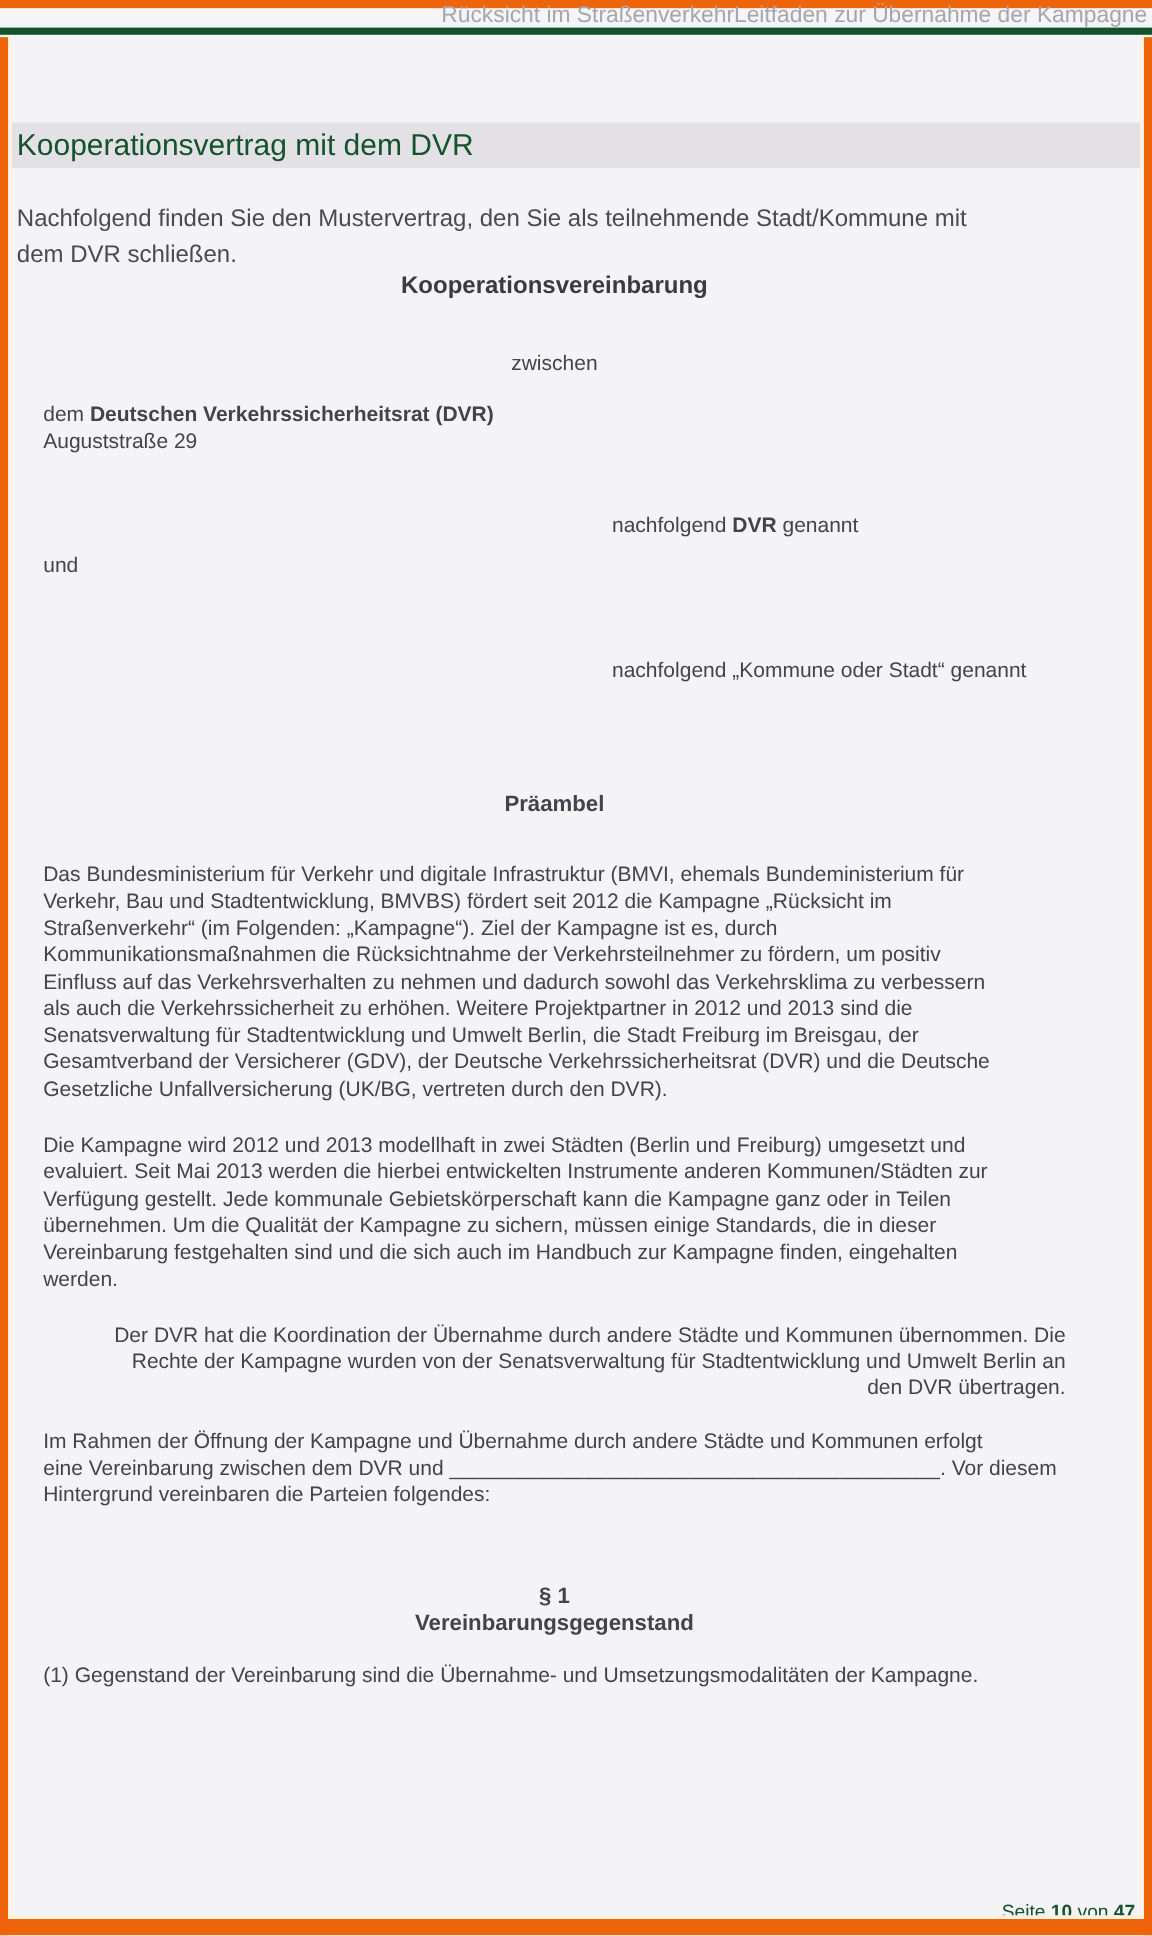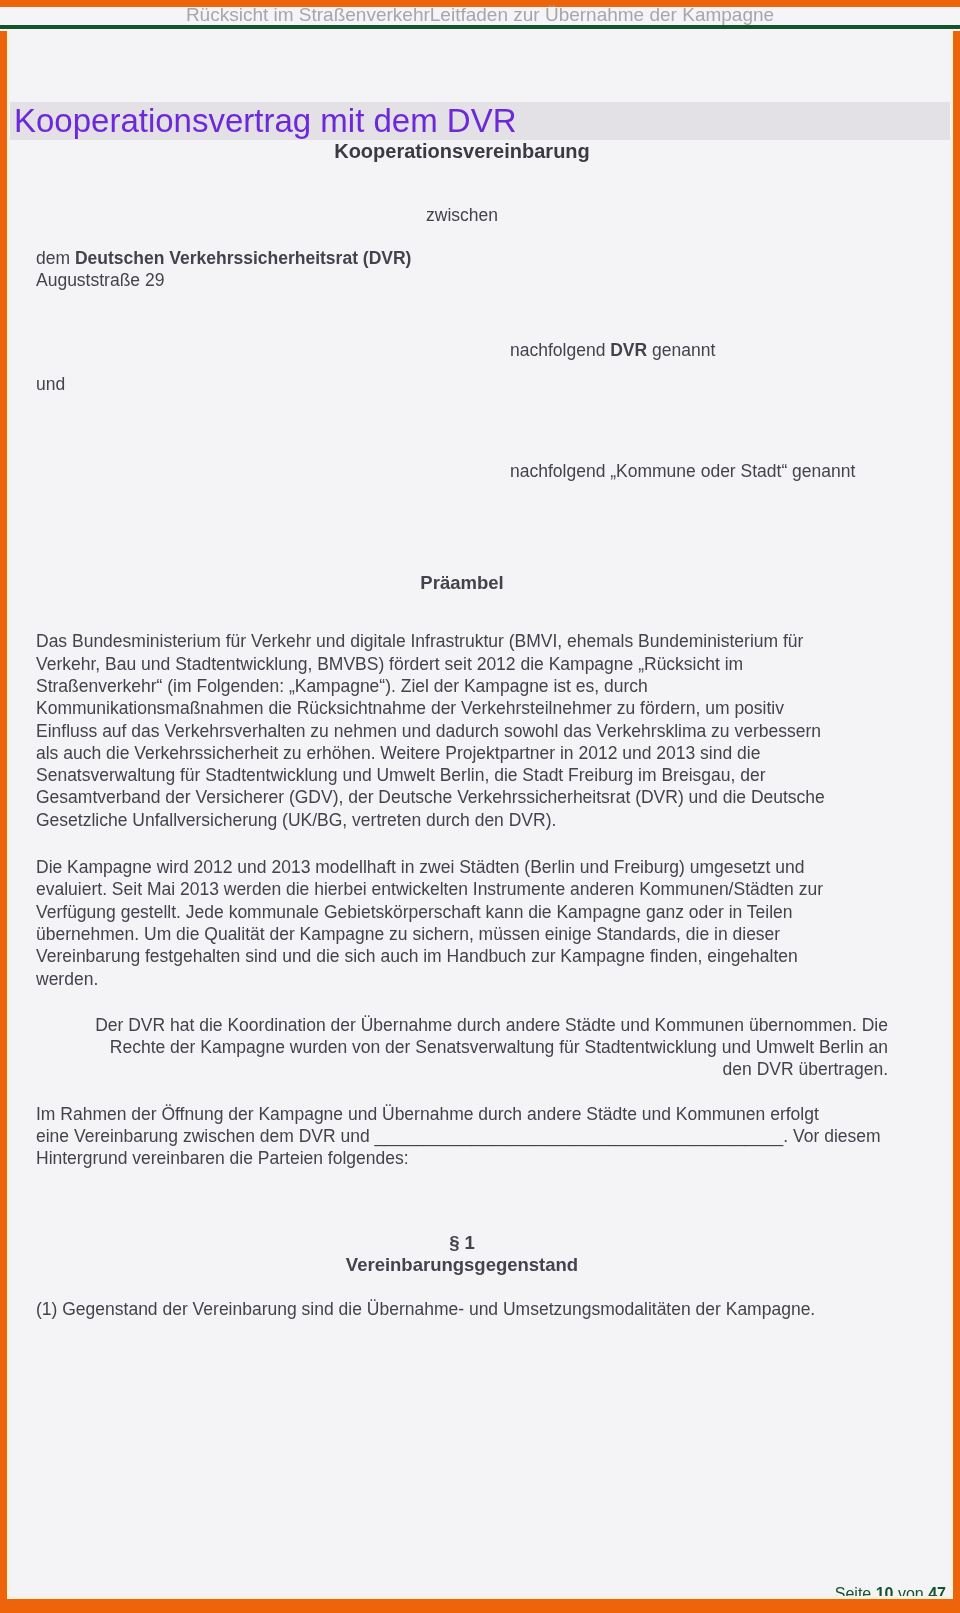--- a/index.html
+++ b/index.html
@@ -13,24 +13,24 @@
     font-family: "Liberation Sans", sans-serif;
   }
   .top-band {
     height: 7px;
     background: #ED640A;
   }
   .header-row {
     height: 22px;
     background: #F5F4F7;
     display: flex;
-    justify-content: center;
+    justify-content: flex-end;
     align-items: flex-end;
     padding: 0 4px;
-    border-bottom: 4px solid #14532d;
+    border-bottom: 6px solid #14532d;
     font-size: 19px;
     line-height: 21px;
     color: #A7A6AA;
   }
   .main {
     position: absolute;
     top: 31px;
     left: 0; right: 0; bottom: 0;
     border-left: 7px solid #ED640A;
     border-right: 7px solid #ED640A;
@@ -45,22 +45,22 @@
     overflow: hidden;
     background: #F4F3F6;
   }
   .section-bar {
     margin-top: 71px;
     height: 38px;
     background: #E3E1E5;
     display: flex;
     align-items: center;
     padding-left: 4px;
-    font-size: 33px;
-    color: #6d28d9;
+    font-size: 25px;
+    color: #14532d;
   }
   .intro {
     margin: 27px 0 0 4px;
     font-size: 20px;
     line-height: 30px;
     color: #4A4A52;
     white-space: pre-line;
   }
   .doc {
     margin-left: 26px;
@@ -124,20 +124,22 @@
     <span>Leitfaden zur Übernahme der Kampagne</span>
   </div>
 
   <div class="main">
     <div class="inner">
 
       <div class="section-bar">
         <span>Kooperationsvertrag mit dem DVR</span>
       </div>
 
+      <p class="intro">Nachfolgend finden Sie den Mustervertrag, den Sie als teilnehmende Stadt/Kommune mit
+dem DVR schließen.</p>
 
       <div class="doc">
 
         <div class="doc-title">Kooperationsvereinbarung</div>
 
         <div class="centered zwischen">zwischen</div>
 
         <div class="address">
           <div><span>dem </span><b class="inline-bold">Deutschen Verkehrssicherheitsrat (DVR)</b></div>
           <div>Auguststraße 29</div>

